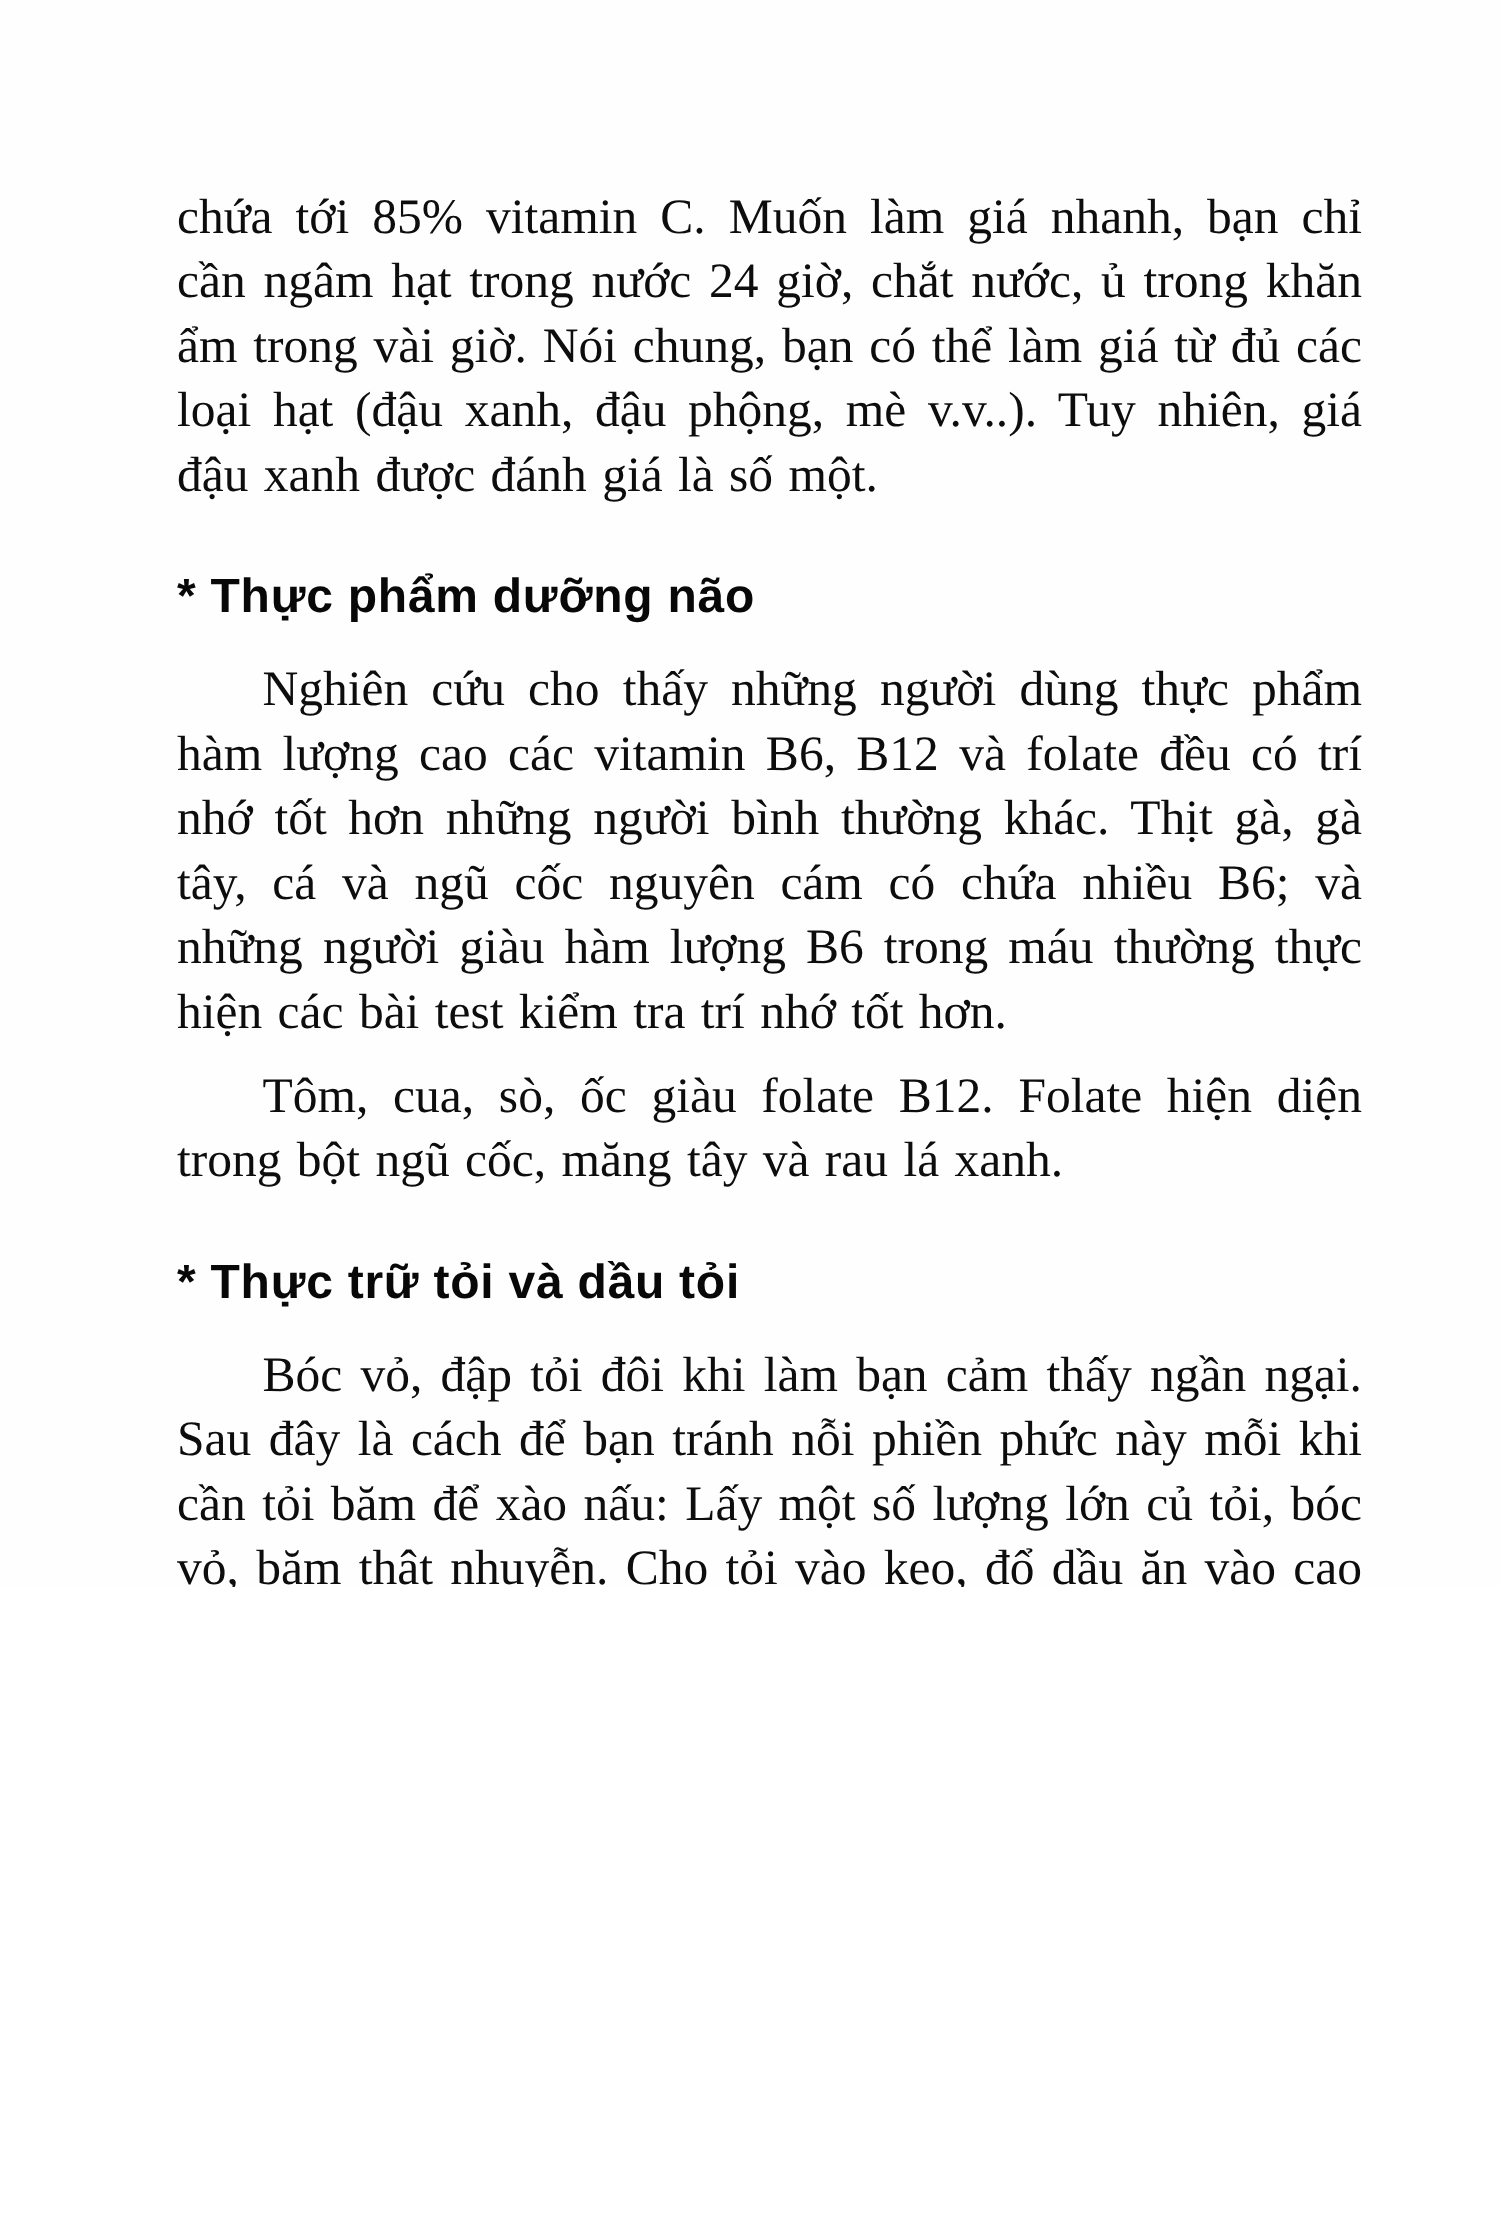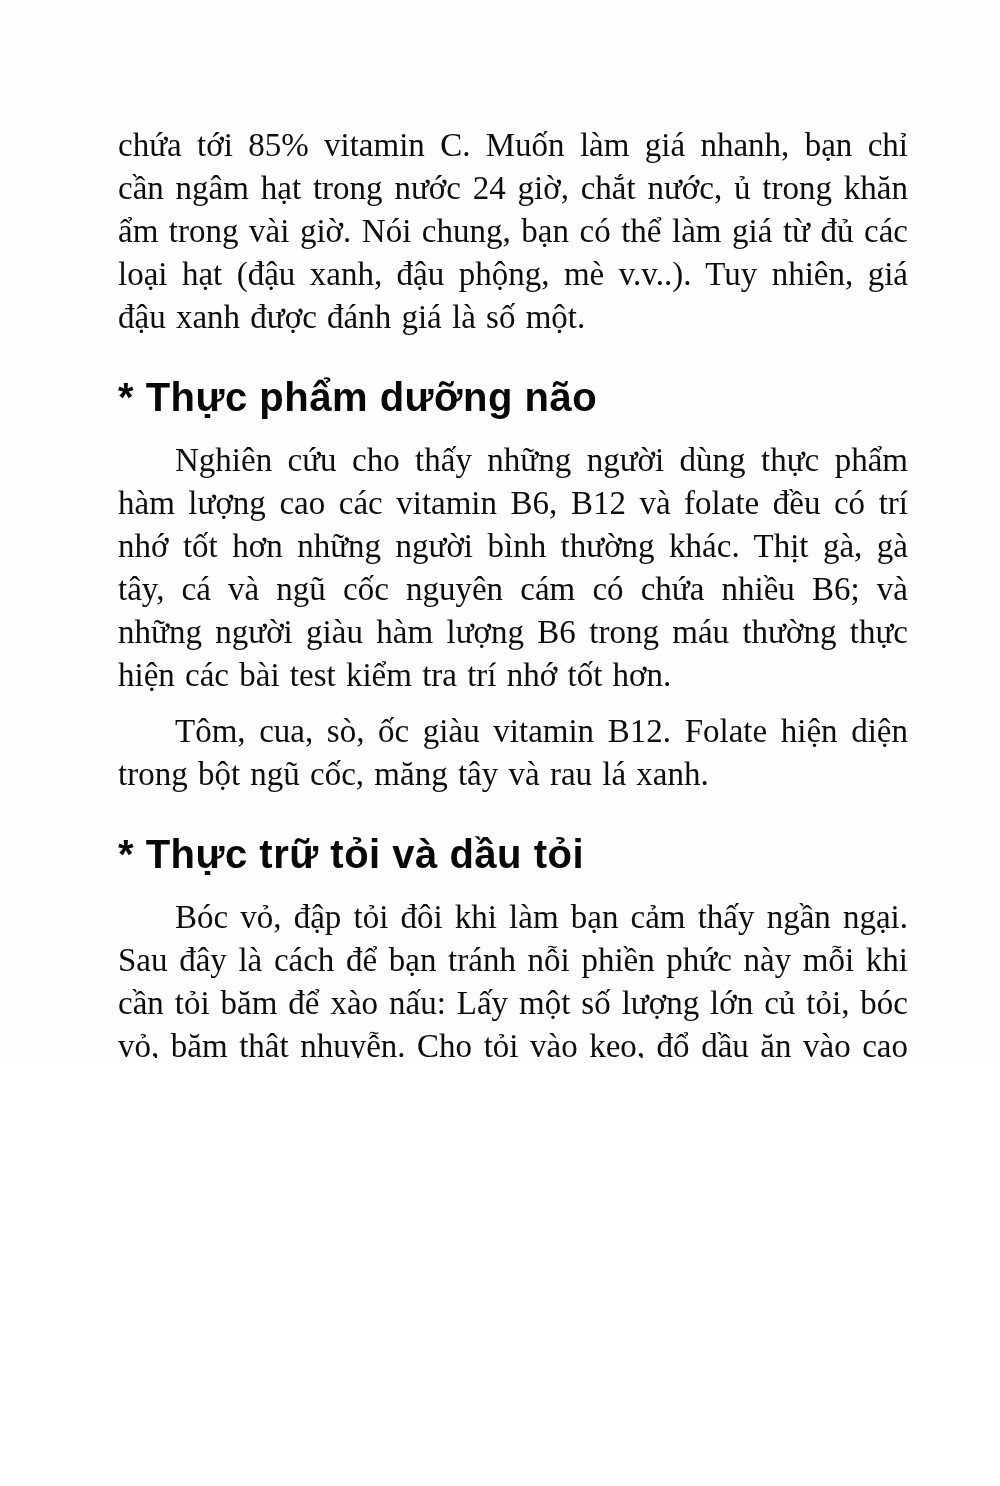--- a/index.html
+++ b/index.html
@@ -32,21 +32,21 @@
   }
   p.body + p.body {
     margin-top: 13px;
   }
   p.indent {
     text-indent: 57px;
   }
   h2.heading {
     font-family: "Liberation Sans", sans-serif;
     font-weight: bold;
-    font-size: 40px;
+    font-size: 32px;
     line-height: 40px;
     margin: 38px 0 22px 0;
     color: #080808;
     letter-spacing: 0.5px;
   }
   .page-number {
     position: absolute;
     left: 120px;
     top: 1372px;
     font-family: "Liberation Serif", serif;
@@ -59,21 +59,21 @@
 
 <div class="page">
   <div class="text-block">
 
     <p class="body">chứa tới 85% vitamin C. Muốn làm giá nhanh, bạn chỉ cần ngâm hạt trong nước 24 giờ, chắt nước, ủ trong khăn ẩm trong vài giờ. Nói chung, bạn có thể làm giá từ đủ các loại hạt (đậu xanh, đậu phộng, mè v.v..). Tuy nhiên, giá đậu xanh được đánh giá là số một.</p>
 
     <h2 class="heading">* Thực phẩm dưỡng não</h2>
 
     <p class="body indent">Nghiên cứu cho thấy những người dùng thực phẩm hàm lượng cao các vitamin B6, B12 và folate đều có trí nhớ tốt hơn những người bình thường khác. Thịt gà, gà tây, cá và ngũ cốc nguyên cám có chứa nhiều B6; và những người giàu hàm lượng B6 trong máu thường thực hiện các bài test kiểm tra trí nhớ tốt hơn.</p>
 
-    <p class="body indent">Tôm, cua, sò, ốc giàu vitamin B12. Folate hiện diện trong bột ngũ cốc, măng tây và rau lá xanh.</p>
+    <p class="body indent">Tôm, cua, sò, ốc giàu folate B12. Folate hiện diện trong bột ngũ cốc, măng tây và rau lá xanh.</p>
 
     <h2 class="heading">* Thực trữ tỏi và dầu tỏi</h2>
 
     <p class="body indent">Bóc vỏ, đập tỏi đôi khi làm bạn cảm thấy ngần ngại. Sau đây là cách để bạn tránh nỗi phiền phức này mỗi khi cần tỏi băm để xào nấu: Lấy một số lượng lớn củ tỏi, bóc vỏ, băm thật nhuyễn. Cho tỏi vào keo, đổ dầu ăn vào cao hơn mặt tỏi độ 1cm, đậy nắp kín, để trong tủ lạnh. Khi cần thì múc tỏi ra, rất tiện dụng. Bằng cách này, dầu tỏi cũng được dùng thay cho dầu ăn thông thường trong những món ăn Trung Hoa. Tỏi và dầu tỏi có thể bảo quản được vài tháng trong tủ lạnh.</p>
 
   </div>
 
   <div class="page-number">6</div>
 </div>
 

